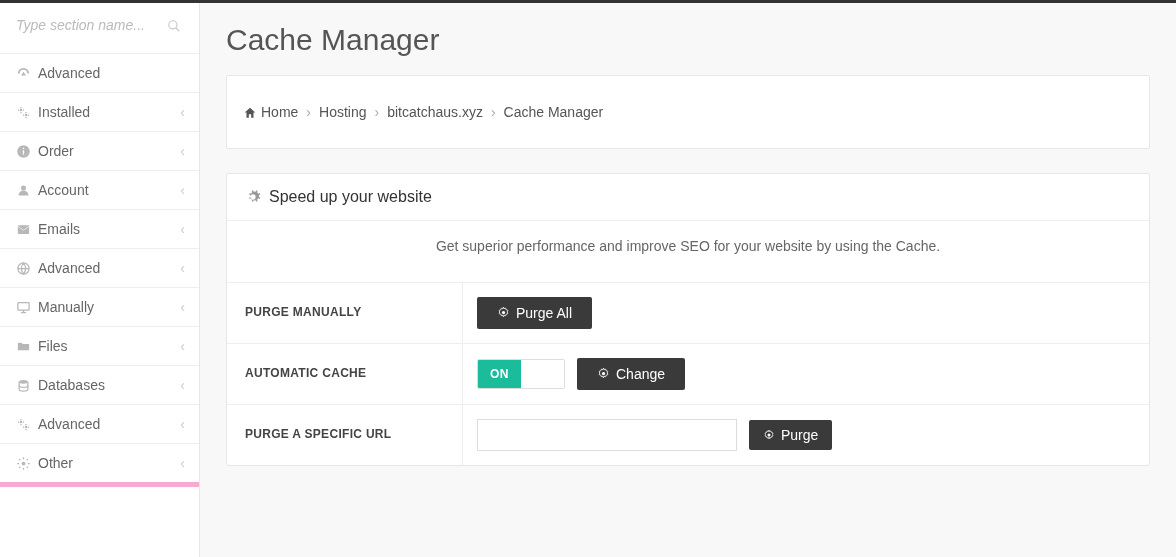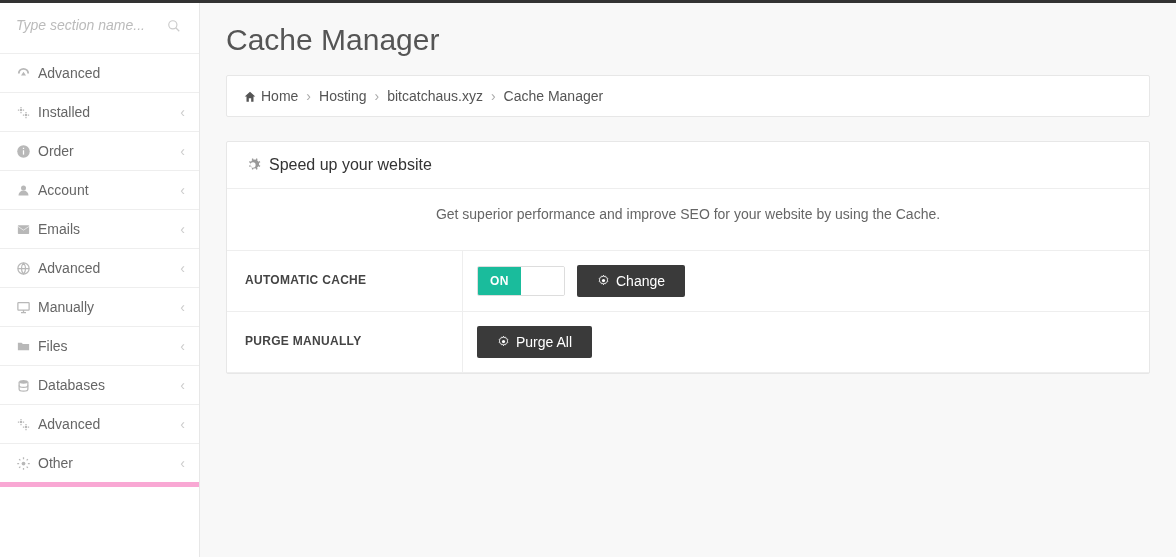--- a/index.html
+++ b/index.html
@@ -12,21 +12,21 @@
 .sidebar-search input::placeholder { color: #bbb; font-style: italic; }
 .search-ico { position: absolute; right: 18px; top: 16px; color: #ccc; }
 .nav { list-style: none; margin-top: 12px; }
 .nav li { border-top: 1px solid #eee; }
 .nav li:last-child { border-bottom: 5px solid #f9a8d4; }
 .nav a { display: flex; align-items: center; padding: 11px 16px; color: #666; text-decoration: none; position: relative; cursor: pointer; }
 .nav .ico { width: 22px; color: #b8b8b8; display: inline-flex; }
 .nav .chev { position: absolute; right: 14px; color: #ccc; font-size: 14px; }
 .main { flex: 1; padding: 20px 26px; }
 h1 { font-size: 30px; font-weight: 300; color: #555; margin-bottom: 18px; }
-.breadcrumb { background: #fff; border: 1px solid #e7e7e7; padding: 12px 16px; border-radius: 2px; margin-bottom: 24px; display: flex; align-items: center; gap: 8px; flex-wrap: wrap; }
+.breadcrumb { background: #fff; border: 1px solid #e7e7e7; padding: 28px 16px; border-radius: 2px; margin-bottom: 24px; display: flex; align-items: center; gap: 8px; flex-wrap: wrap; }
 .breadcrumb .sep { color: #aaa; }
 .breadcrumb a { color: #555; text-decoration: none; cursor: pointer; }
 .panel { background: #fff; border: 1px solid #e7e7e7; border-radius: 2px; }
 .panel-head { padding: 14px 18px; border-bottom: 1px solid #eee; }
 .panel-head h3 { font-size: 16px; font-weight: 400; color: #333; display: flex; align-items: center; gap: 8px; }
 .panel-body { padding: 14px 18px 18px; color: #666; line-height: 1.6; }
 .panel-body p { margin-bottom: 6px; text-align: center; }
 .rows { border-top: 1px solid #eee; }
 .row { display: flex; border-bottom: 1px solid #eee; }
 .row:last-child { border-bottom: none; }
@@ -216,49 +216,62 @@
               </svg>
           </span>
           <span>Speed up your website</span>
         </h3>
       </div>
       <div class="panel-body">
         <p>Get superior performance and improve SEO for your website by using the Cache.</p>
       </div>
       <div class="rows">
         <div class="row">
+          <div class="row-label">Purge Manually</div>
+          <div class="row-content">
+            <button class="btn">
+              <span>
+                <svg width="13" height="13" viewBox="0 0 24 24" fill="currentColor">
+                    <circle cx="12" cy="12" r="3"></circle>
+                    <path d="M12 2l1 3 3-1 1 3 3 1-1 3 1 3-3 1-1 3-3-1-1 3-1-3-3 1-1-3-3-1 1-3-1-3 3-1 1-3 3 1z" fill="none" stroke="currentColor" stroke-width="1.5"></path>
+                  </svg>
+              </span>
+              <span>Purge All</span>
+            </button>
+          </div>
+        </div>
+        <div class="row">
           <div class="row-label">Automatic Cache</div>
           <div class="row-content">
             <div class="toggle">
               <div class="toggle-on">ON</div>
               <div class="toggle-off"></div>
             </div>
             <button class="btn">
               <span>
                 <svg width="13" height="13" viewBox="0 0 24 24" fill="currentColor">
                     <circle cx="12" cy="12" r="3"></circle>
                     <path d="M12 2l1 3 3-1 1 3 3 1-1 3 1 3-3 1-1 3-3-1-1 3-1-3-3 1-1-3-3-1 1-3-1-3 3-1 1-3 3 1z" fill="none" stroke="currentColor" stroke-width="1.5"></path>
                   </svg>
               </span>
               <span>Change</span>
             </button>
           </div>
         </div>
         <div class="row">
-          <div class="row-label">Purge Manually</div>
+          <div class="row-label">Purge a Specific URL</div>
           <div class="row-content">
-            <button class="btn">
+            <input class="url-input" type="text" value="" style="">
+            <button class="btn btn-sm">
               <span>
-                <svg width="13" height="13" viewBox="0 0 24 24" fill="currentColor">
+                <svg width="12" height="12" viewBox="0 0 24 24" fill="currentColor">
                     <circle cx="12" cy="12" r="3"></circle>
                     <path d="M12 2l1 3 3-1 1 3 3 1-1 3 1 3-3 1-1 3-3-1-1 3-1-3-3 1-1-3-3-1 1-3-1-3 3-1 1-3 3 1z" fill="none" stroke="currentColor" stroke-width="1.5"></path>
                   </svg>
               </span>
-              <span>Purge All</span>
+              <span>Purge</span>
             </button>
           </div>
-        </div>
-        <div class="row">
         </div>
       </div>
     </section>
   </main>
 </div>
 
 </body></html>

